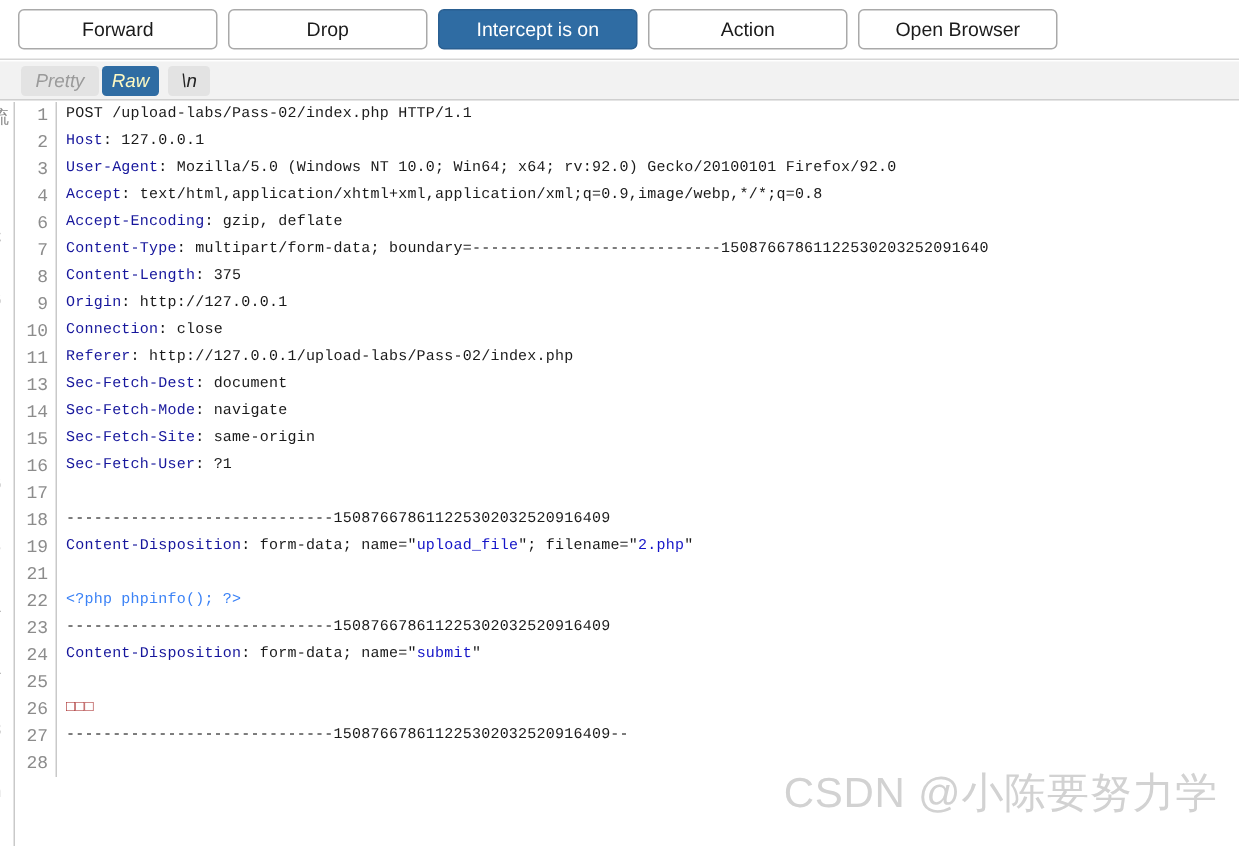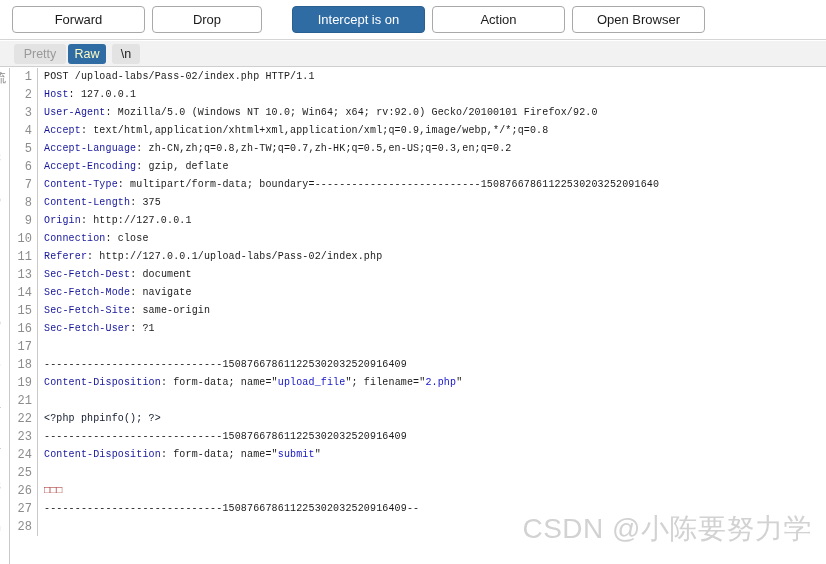--- a/index.html
+++ b/index.html
@@ -60,20 +60,21 @@
     position: absolute;
     top: 3px;
     height: 20px;
     line-height: 20px;
     font-size: 12.5px;
     text-align: center;
     border-radius: 3px;
     box-sizing: border-box;
     cursor: default;
     white-space: nowrap;
+    font-style: italic;
   }
   .seg.inactive { background: #e3e3e3; color: #9a9a9a; }
   .seg.active   { background: #2f6ca3; color: #fef9c3; }
   .seg.plain    { background: #e3e3e3; color: #222222; }
   .seg.actions  { background: #e3e3e3; color: #000000; padding: 0 6px; margin-top: 36px; }
   .caret {
     display: inline-block;
     margin-left: 5px;
     font-size: 10px;
     transform: translateY(-1px);
@@ -150,21 +151,21 @@
     font-family: "Liberation Mono", monospace;
     font-size: 10px;
     color: #1a1a1a;
     vertical-align: top;
     padding-left: 6px;
     letter-spacing: 0.15px;
   }
   .hdr  { color: #16169c; }
   .val  { color: #1a1a1a; }
   .str  { color: #1414c8; }
-  .php  { color: #0f172a; }
+  .php  { color: #3b82f6; }
   .dash { color: #1a1a1a; }
   .hl   { background: #ffcba4; }
   .tofu {
     color: #a32020;
     font-family: "Liberation Mono", monospace;
   }
 
   
   #watermark {
     position: absolute;
@@ -176,21 +177,21 @@
     letter-spacing: 0.5px;
     user-select: none;
     white-space: nowrap;
   }
 </style>
 </head>
 <body>
 
 <div id="toolbar">
     <div class="tb-btn" style="left: 12px; width: 133px;">Forward</div>
-    <div class="tb-btn" style="left: 152px; width: 110px;">Drop</div>
+    <div class="tb-btn" style="left: 152px; width: 133px;">Drop</div>
     <div class="tb-btn primary" style="left: 292px; width: 133px;">Intercept is on</div>
     <div class="tb-btn" style="left: 432px; width: 133px;">Action</div>
     <div class="tb-btn" style="left: 572px; width: 133px;">Open Browser</div>
   </div>
 
 <div id="tabstrip">
     <div class="seg inactive" style="left: 14px; width: 52px;"><span>Pretty</span></div>
     <div class="seg active" style="left: 68px; width: 38px;"><span>Raw</span></div>
     <div class="seg plain" style="left: 112px; width: 28px;"><span>\n</span></div>
     <div class="seg actions" style="left: 146px;"><span>Actions</span><span class="caret">⌄</span></div>
@@ -210,21 +211,20 @@
       <div class="gfrag" style="top: 371px;">1</div>
       <div class="gfrag" style="top: 412px;">3</div>
       <div class="gfrag" style="top: 453px;">n</div>
     </div>
   <div id="gutter-sep"></div>
   <div id="code">
       <div class="row"><span class="ln">1</span><span class="sep"></span><span class="code-text"><span class="val">POST /upload-labs/Pass-02/index.php HTTP/1.1</span></span></div>
       <div class="row"><span class="ln">2</span><span class="sep"></span><span class="code-text"><span class="hdr">Host</span><span class="val">: 127.0.0.1</span></span></div>
       <div class="row"><span class="ln">3</span><span class="sep"></span><span class="code-text"><span class="hdr">User-Agent</span><span class="val">: Mozilla/5.0 (Windows NT 10.0; Win64; x64; rv:92.0) Gecko/20100101 Firefox/92.0</span></span></div>
       <div class="row"><span class="ln">4</span><span class="sep"></span><span class="code-text"><span class="hdr">Accept</span><span class="val">: text/html,application/xhtml+xml,application/xml;q=0.9,image/webp,*/*;q=0.8</span></span></div>
-      <div class="row"><span class="ln">5</span><span class="sep"></span><span class="code-text"><span class="hdr">Accept-Language</span><span class="val">: zh-CN,zh;q=0.8,zh-TW;q=0.7,zh-HK;q=0.5,en-US;q=0.3,en;q=0.2</span></span></div>
       <div class="row"><span class="ln">6</span><span class="sep"></span><span class="code-text"><span class="hdr">Accept-Encoding</span><span class="val">: gzip, deflate</span></span></div>
       <div class="row"><span class="ln">7</span><span class="sep"></span><span class="code-text"><span class="hdr">Content-Type</span><span class="val">: multipart/form-data; boundary=---------------------------15087667861122530203252091640</span></span></div>
       <div class="row"><span class="ln">8</span><span class="sep"></span><span class="code-text"><span class="hdr">Content-Length</span><span class="val">: 375</span></span></div>
       <div class="row"><span class="ln">9</span><span class="sep"></span><span class="code-text"><span class="hdr">Origin</span><span class="val">: http://127.0.0.1</span></span></div>
       <div class="row"><span class="ln">10</span><span class="sep"></span><span class="code-text"><span class="hdr">Connection</span><span class="val">: close</span></span></div>
       <div class="row"><span class="ln">11</span><span class="sep"></span><span class="code-text"><span class="hdr">Referer</span><span class="val">: http://127.0.0.1/upload-labs/Pass-02/index.php</span></span></div>
       <div class="row"><span class="ln">13</span><span class="sep"></span><span class="code-text"><span class="hdr">Sec-Fetch-Dest</span><span class="val">: document</span></span></div>
       <div class="row"><span class="ln">14</span><span class="sep"></span><span class="code-text"><span class="hdr">Sec-Fetch-Mode</span><span class="val">: navigate</span></span></div>
       <div class="row"><span class="ln">15</span><span class="sep"></span><span class="code-text"><span class="hdr">Sec-Fetch-Site</span><span class="val">: same-origin</span></span></div>
       <div class="row"><span class="ln">16</span><span class="sep"></span><span class="code-text"><span class="hdr">Sec-Fetch-User</span><span class="val">: ?1</span></span></div>

